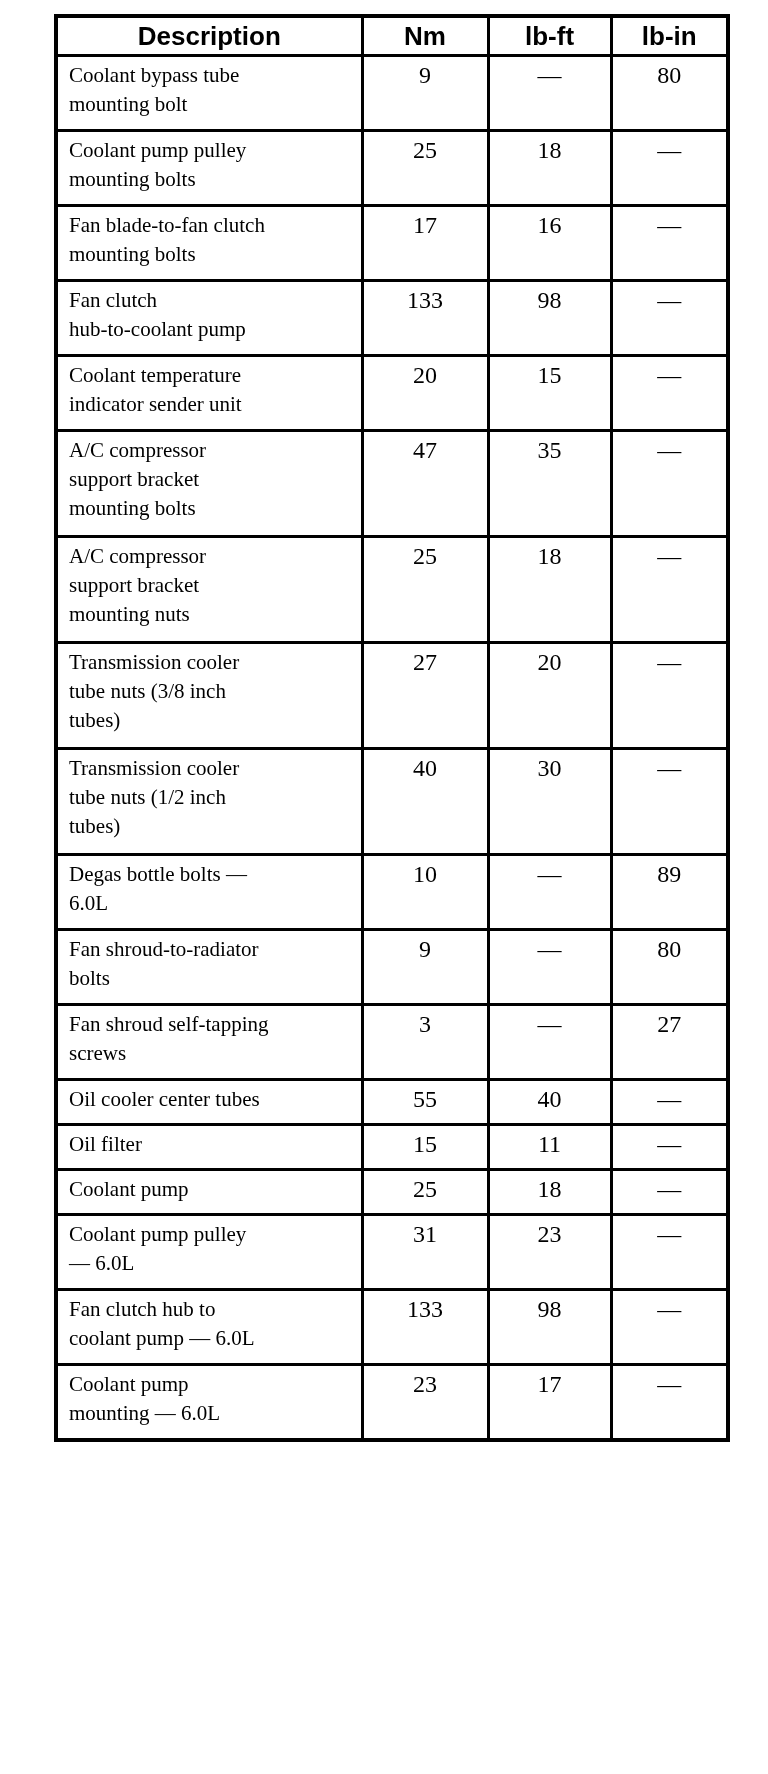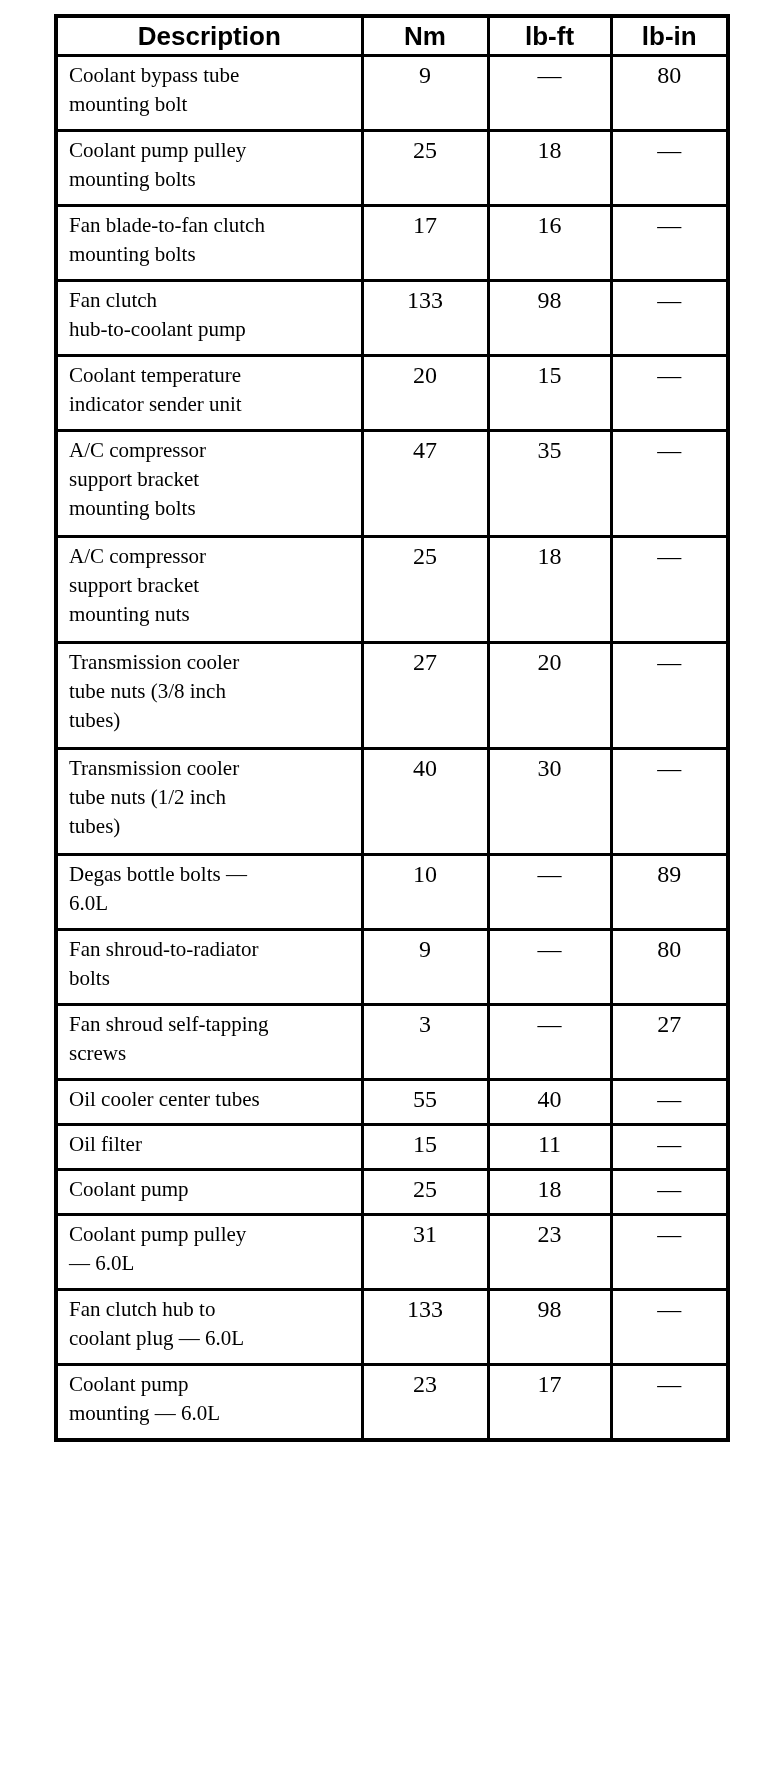--- a/index.html
+++ b/index.html
@@ -187,21 +187,21 @@
         </tr>
         <tr class="h2">
           <td class="desc">Coolant pump pulley
 — 6.0L</td>
           <td class="num">31</td>
           <td class="num">23</td>
           <td class="num">—</td>
         </tr>
         <tr class="h2">
           <td class="desc">Fan clutch hub to
-coolant plug — 6.0L</td>
+coolant pump — 6.0L</td>
           <td class="num">133</td>
           <td class="num">98</td>
           <td class="num">—</td>
         </tr>
         <tr class="h2">
           <td class="desc">Coolant pump
 mounting — 6.0L</td>
           <td class="num">23</td>
           <td class="num">17</td>
           <td class="num">—</td>

